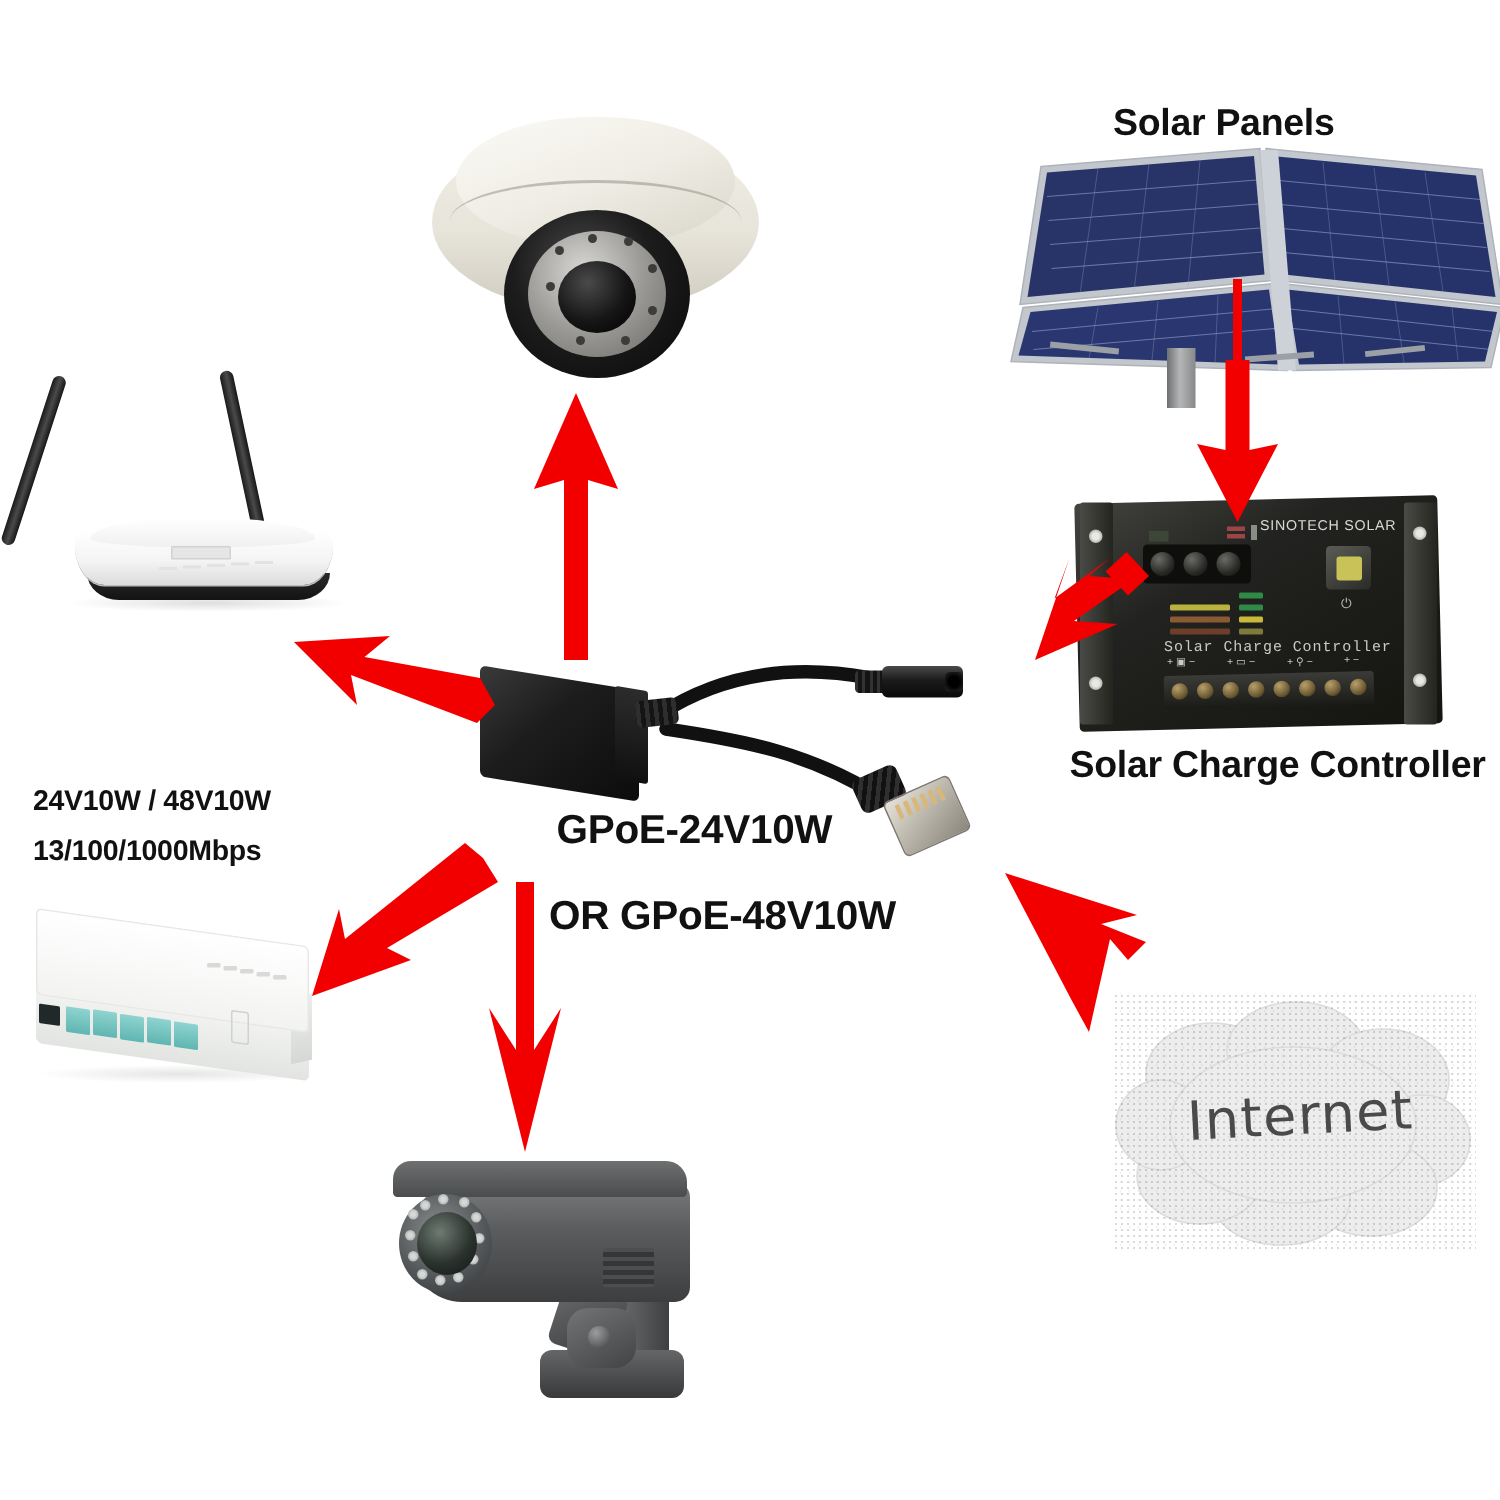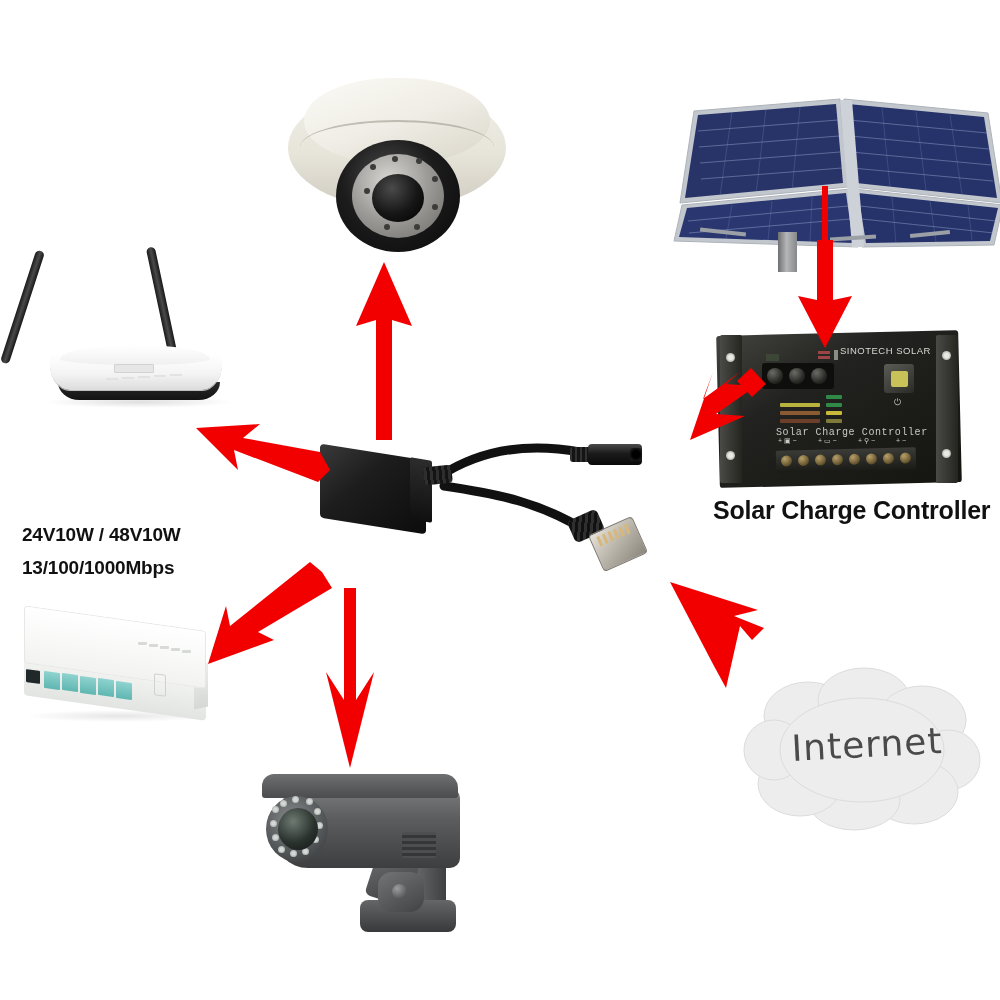--- a/index.html
+++ b/index.html
@@ -171,20 +171,21 @@
       transform:rotate(-3deg);letter-spacing:1px;}
 
   
   #arrows{position:absolute;left:0;top:0;width:1000px;height:1000px;pointer-events:none;}
 </style>
 </head>
 <body>
 
 <div id="stage">
 
+  <div class="lbl" id="solar-panels-label">Solar Panels</div>
 
   <div class="abs" id="solar-array">
     <svg width="330" height="175" viewBox="0 0 330 175">
       <g>
 
         <polygon points="22,16 168,4 176,92 8,108" fill="#c2c7ce" stroke="#aeb3ba" stroke-width="1"></polygon>
         <polygon points="172,4 316,18 330,108 180,92" fill="#c2c7ce" stroke="#aeb3ba" stroke-width="1"></polygon>
         <polygon points="10,110 178,94 186,152 2,146" fill="#c2c7ce" stroke="#aeb3ba" stroke-width="1"></polygon>
         <polygon points="182,94 331,110 322,150 190,152" fill="#c2c7ce" stroke="#aeb3ba" stroke-width="1"></polygon>
 
@@ -283,20 +284,22 @@
     <div id="poe-rj45">
       <div class="rjpin" style="left:6px;top:4px;"></div>
       <div class="rjpin" style="left:12px;top:4px;"></div>
       <div class="rjpin" style="left:18px;top:4px;"></div>
       <div class="rjpin" style="left:24px;top:4px;"></div>
       <div class="rjpin" style="left:30px;top:4px;"></div>
       <div class="rjpin" style="left:36px;top:4px;"></div>
     </div>
   </div>
 
+  <div class="lbl" id="gpoe-line1">GPoE-24V10W</div>
+  <div class="lbl" id="gpoe-line2">OR GPoE-48V10W</div>
 
   <div class="abs" id="scc">
     <div id="scc-plate"></div>
     <div class="scc-ear" style="left:2px;top:2px;"></div>
     <div class="scc-ear" style="left:218px;top:2px;"></div>
     <div class="scc-hole" style="left:8px;top:20px;"></div>
     <div class="scc-hole" style="left:8px;top:118px;"></div>
     <div class="scc-hole" style="left:224px;top:18px;"></div>
     <div class="scc-hole" style="left:224px;top:116px;"></div>
 

